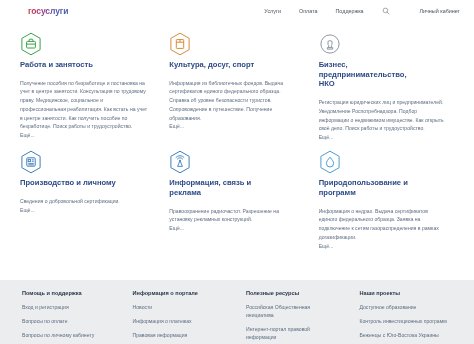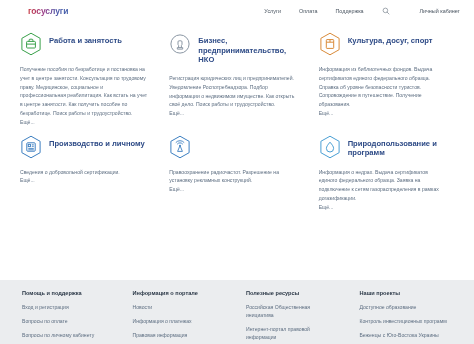--- a/index.html
+++ b/index.html
@@ -62,22 +62,22 @@
   .grid {
     display: grid;
     grid-template-columns: repeat(3, 1fr);
     column-gap: 4px;
     row-gap: 6px;
   }
   .card { padding: 4px 6px 0 4px; }
   .card-head {
     display: flex;
     align-items: flex-start;
-    gap: 7px;
     margin-bottom: 9px;
+    flex-direction: column;
   }
   .hex {
     flex: 0 0 auto;
     width: 22px; height: 24px;
     display: flex; align-items: center; justify-content: center;
     position: relative;
   }
   .hex svg { display: block; }
   .card-title {
     font-size: 7.6px;
@@ -163,44 +163,44 @@
         <div class="card-title">Работа и занятость</div>
       </div>
       <div class="card-body">Получение пособия по безработице и постановка на учет в центре занятости. Консультация по трудовому праву. Медицинское, социальное и профессиональная реабилитация. Как встать на учет в центре занятости. Как получить пособие по безработице. Поиск работы и трудоустройство.</div>
       <div class="card-more">Ещё...</div>
     </div>
 
     <div class="card">
       <div class="card-head">
         <span class="hex">
           <svg width="22" height="24" viewBox="0 0 22 24">
-            <circle cx="11" cy="12" r="9.1" fill="none" stroke="#8b97a4" stroke-width="1"></circle>
-            <path d="M8.3 15.6h5.4v1.5H8.3z" fill="none" stroke="#8b97a4" stroke-width="1"></path>
-            <path d="M9.6 15.6v-2.1a1.5 1.5 0 0 1-.6-1.2V9.9a1.1 1.1 0 0 1 1.1-1.1h1.8a1.1 1.1 0 0 1 1.1 1.1v2.4a1.5 1.5 0 0 1-.6 1.2v2.1" fill="none" stroke="#8b97a4" stroke-width="1"></path>
-          </svg>
-        </span>
-        <div class="card-title">Бизнес, предпринимательство, НКО</div>
-      </div>
-      <div class="card-body">Регистрация юридических лиц и предпринимателей. Уведомление Роспотребнадзора. Подбор информации о недвижимом имуществе. Как открыть своё дело. Поиск работы и трудоустройство.</div>
-      <div class="card-more">Ещё...</div>
-    </div>
-
-    <div class="card">
-      <div class="card-head">
-        <span class="hex">
-          <svg width="22" height="24" viewBox="0 0 22 24">
             <path d="M11 1.2 20.1 6.3v11.4L11 22.8 1.9 17.7V6.3z" fill="none" stroke="#d98b3a" stroke-width="1"></path>
             <rect x="7.3" y="7.6" width="7.4" height="8.8" rx="0.7" fill="none" stroke="#d98b3a" stroke-width="1"></rect>
             <line x1="7.3" y1="10.2" x2="14.7" y2="10.2" stroke="#d98b3a" stroke-width="1"></line>
             <line x1="11" y1="7.6" x2="11" y2="10.2" stroke="#d98b3a" stroke-width="1"></line>
           </svg>
         </span>
         <div class="card-title">Культура, досуг, спорт</div>
       </div>
       <div class="card-body">Информация из библиотечных фондов. Выдача сертификатов единого федерального образца. Справка об уровне безопасности туристов. Сопровождение в путешествие. Получение образования.</div>
+      <div class="card-more">Ещё...</div>
+    </div>
+
+    <div class="card">
+      <div class="card-head">
+        <span class="hex">
+          <svg width="22" height="24" viewBox="0 0 22 24">
+            <circle cx="11" cy="12" r="9.1" fill="none" stroke="#8b97a4" stroke-width="1"></circle>
+            <path d="M8.3 15.6h5.4v1.5H8.3z" fill="none" stroke="#8b97a4" stroke-width="1"></path>
+            <path d="M9.6 15.6v-2.1a1.5 1.5 0 0 1-.6-1.2V9.9a1.1 1.1 0 0 1 1.1-1.1h1.8a1.1 1.1 0 0 1 1.1 1.1v2.4a1.5 1.5 0 0 1-.6 1.2v2.1" fill="none" stroke="#8b97a4" stroke-width="1"></path>
+          </svg>
+        </span>
+        <div class="card-title">Бизнес, предпринимательство, НКО</div>
+      </div>
+      <div class="card-body">Регистрация юридических лиц и предпринимателей. Уведомление Роспотребнадзора. Подбор информации о недвижимом имуществе. Как открыть своё дело. Поиск работы и трудоустройство.</div>
       <div class="card-more">Ещё...</div>
     </div>
 
     <div class="card">
       <div class="card-head">
         <span class="hex">
           <svg width="22" height="24" viewBox="0 0 22 24">
             <path d="M11 1.2 20.1 6.3v11.4L11 22.8 1.9 17.7V6.3z" fill="none" stroke="#3d7fc1" stroke-width="1"></path>
             <rect x="6.8" y="7.8" width="8.4" height="8.4" rx="0.8" fill="none" stroke="#3d7fc1" stroke-width="1"></rect>
             <rect x="8.3" y="9.4" width="2.2" height="2.2" fill="none" stroke="#3d7fc1" stroke-width=".9"></rect>
@@ -220,20 +220,21 @@
       <div class="card-head">
         <span class="hex">
           <svg width="22" height="24" viewBox="0 0 22 24">
             <path d="M11 1.2 20.1 6.3v11.4L11 22.8 1.9 17.7V6.3z" fill="none" stroke="#3d7fc1" stroke-width="1"></path>
             <path d="M8.2 9.2a3.6 3.6 0 0 1 5.6 0" fill="none" stroke="#3d7fc1" stroke-width=".9"></path>
             <path d="M6.8 7.6a5.6 5.6 0 0 1 8.4 0" fill="none" stroke="#3d7fc1" stroke-width=".9"></path>
             <path d="M11 10.6 8.6 16.4h4.8z" fill="none" stroke="#3d7fc1" stroke-width=".9"></path>
             <circle cx="11" cy="10.6" r=".9" fill="#3d7fc1"></circle>
           </svg>
         </span>
+        <div class="card-title">Информация, связь и реклама</div>
       </div>
       <div class="card-body">Правоохранение радиочастот. Разрешение на установку рекламных конструкций.</div>
       <div class="card-more">Ещё...</div>
     </div>
 
     <div class="card">
       <div class="card-head">
         <span class="hex">
           <svg width="22" height="24" viewBox="0 0 22 24">
             <path d="M11 1.2 20.1 6.3v11.4L11 22.8 1.9 17.7V6.3z" fill="none" stroke="#4a9fd4" stroke-width="1"></path>

